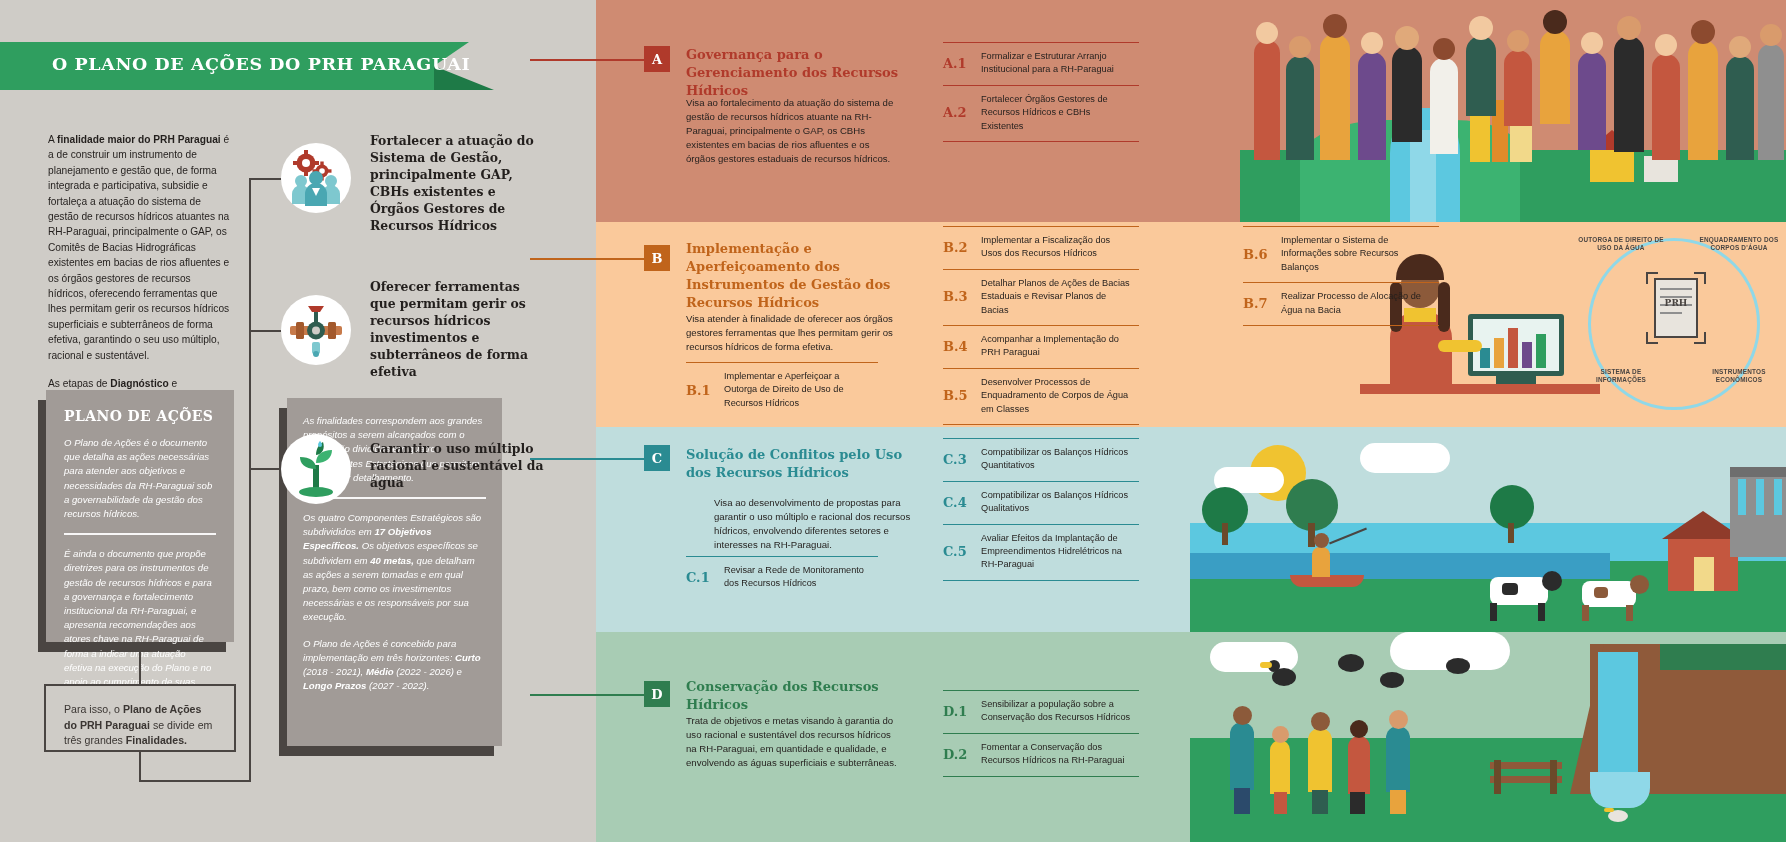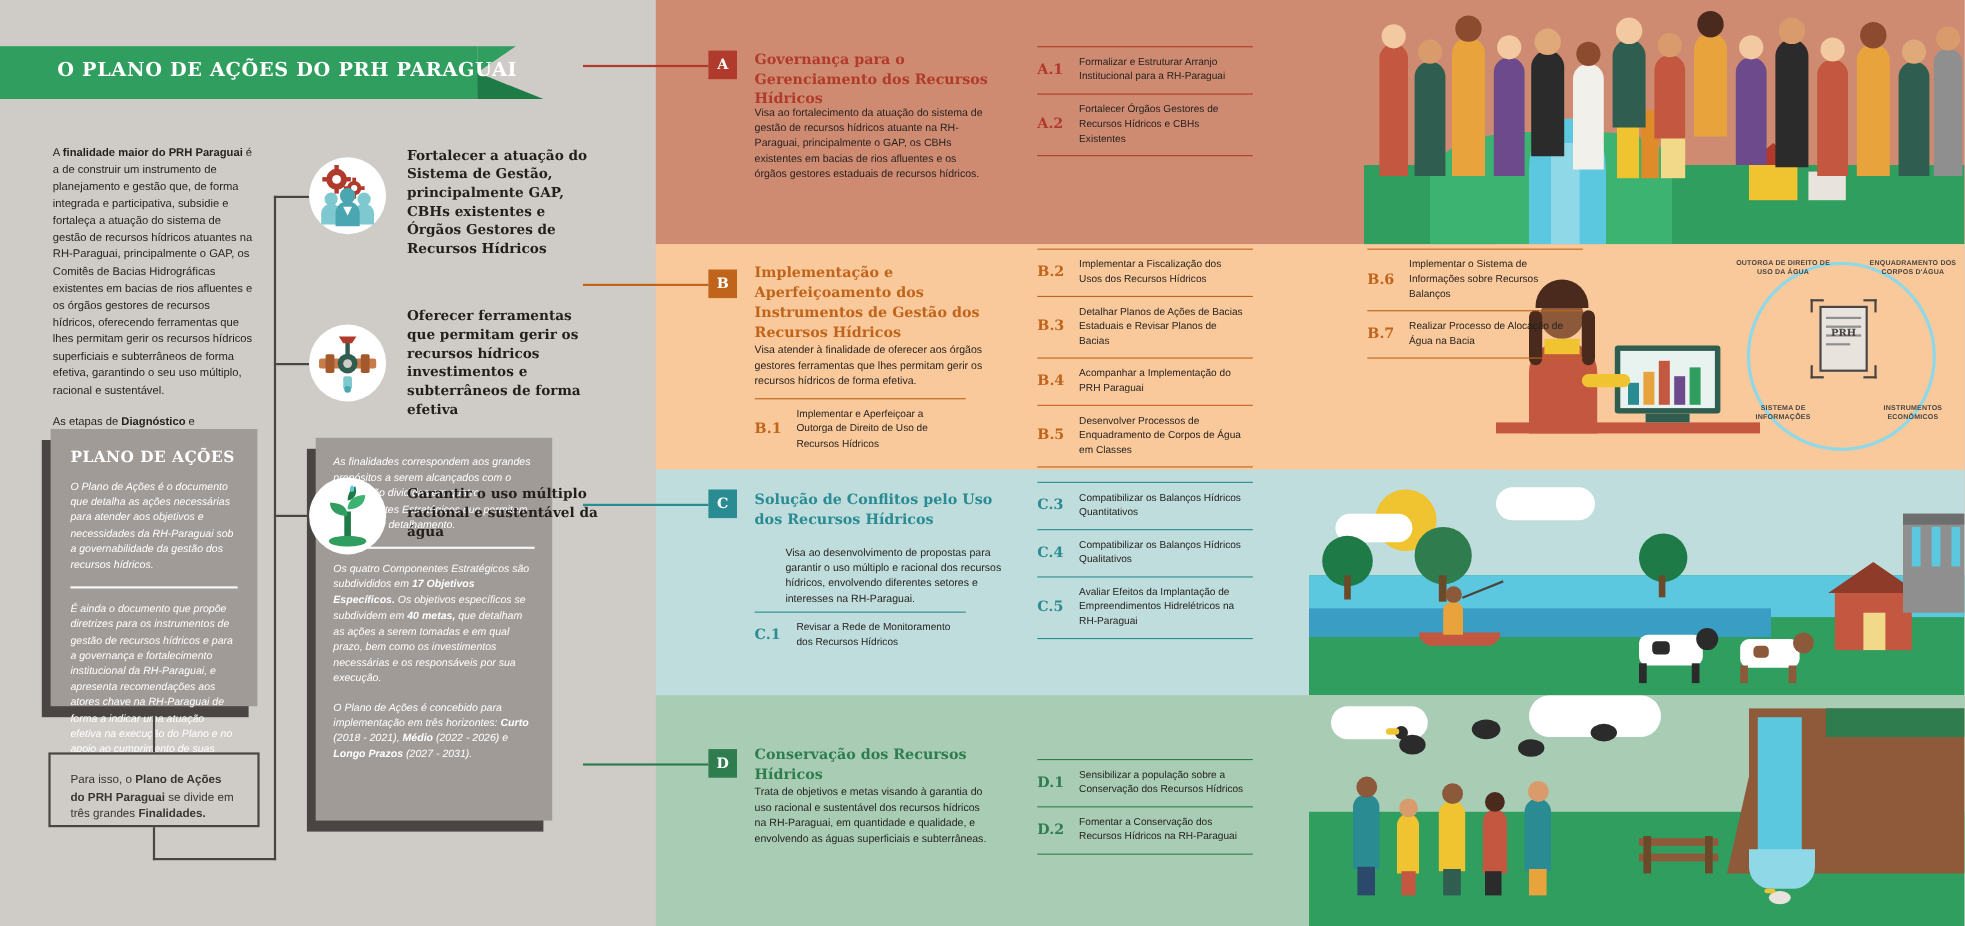--- a/index.html
+++ b/index.html
@@ -336,21 +336,21 @@
     <div class="hook" style="left:249px;top:468px;width:32px;height:2px;"></div>
 
     <div class="card-shadow" style="left:279px;top:408px;width:215px;height:348px;"></div>
     <div class="card-gray" style="left:287px;top:398px;width:215px;height:348px;padding:16px 16px;">
       <p>As finalidades correspondem aos grandes propósitos a serem alcançados com o Plano. São divididas em quatro Componentes Estratégicos que permitem seu melhor detalhamento.</p>
       <div class="rule"></div>
       <p>
         <span>Os quatro Componentes Estratégicos são subdivididos em </span><b>17 Objetivos Específicos.</b><span> Os objetivos específicos se subdividem em </span><b>40 metas,</b><span> que detalham as ações a serem tomadas e em qual prazo, bem como os investimentos necessárias e os responsáveis por sua execução.</span>
       </p>
       <p style="margin-top:12px;">
-        <span>O Plano de Ações é concebido para implementação em três horizontes: </span><b>Curto</b><span> (2018 - 2021), </span><b>Médio</b><span> (2022 - 2026) e </span><b>Longo Prazos</b><span> (2027 - 2031).</span>
+        <span>O Plano de Ações é concebido para implementação em três horizontes: </span><b>Curto</b><span> (2018 - 2021), </span><b>Médio</b><span> (2022 - 2026) e </span><b>Longo Prazos</b><span> (2027 - 2022).</span>
       </p>
     </div>
 
     <div class="fin-circle" style="left:281px;top:143px;">
       <svg width="56" height="56" viewBox="0 0 56 56">
         <circle cx="18" cy="13" r="9.5" fill="#b03a2b"></circle>
           <circle cx="18" cy="13" r="4" fill="#fff"></circle>
         <g fill="#b03a2b">
             <rect x="16" y="0" width="4" height="5"></rect>
             <rect x="16" y="21" width="4" height="5"></rect>

